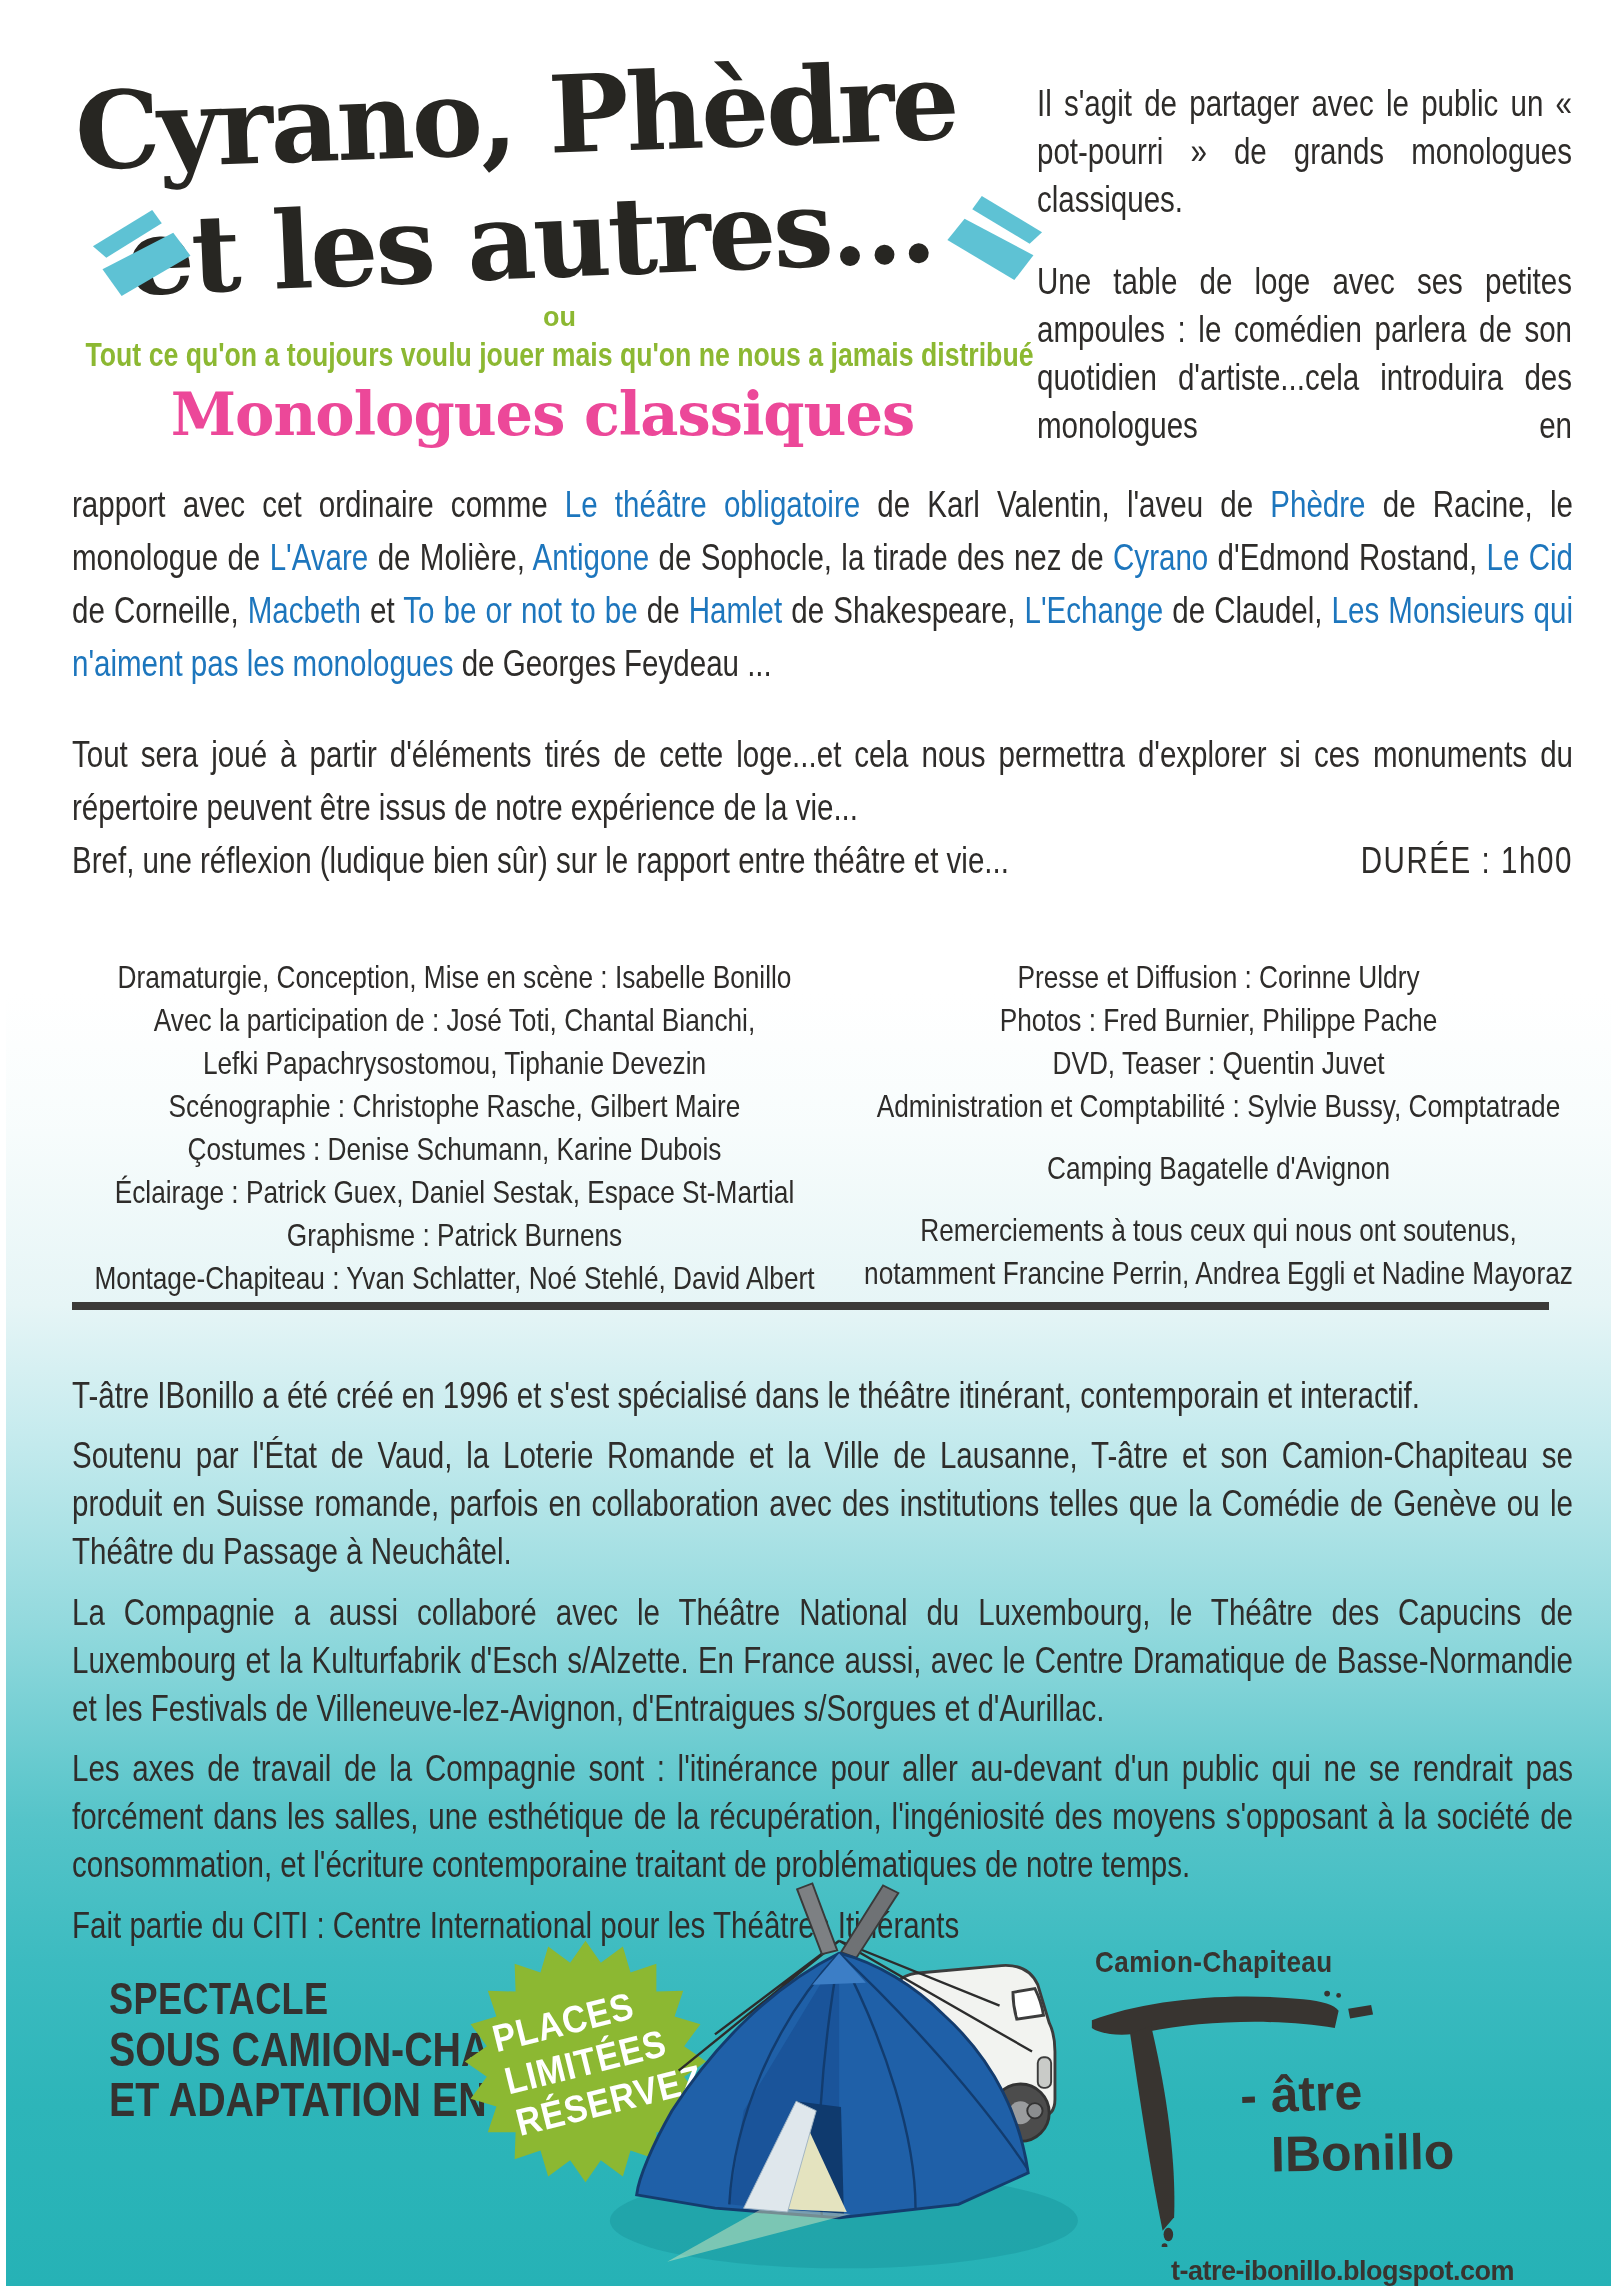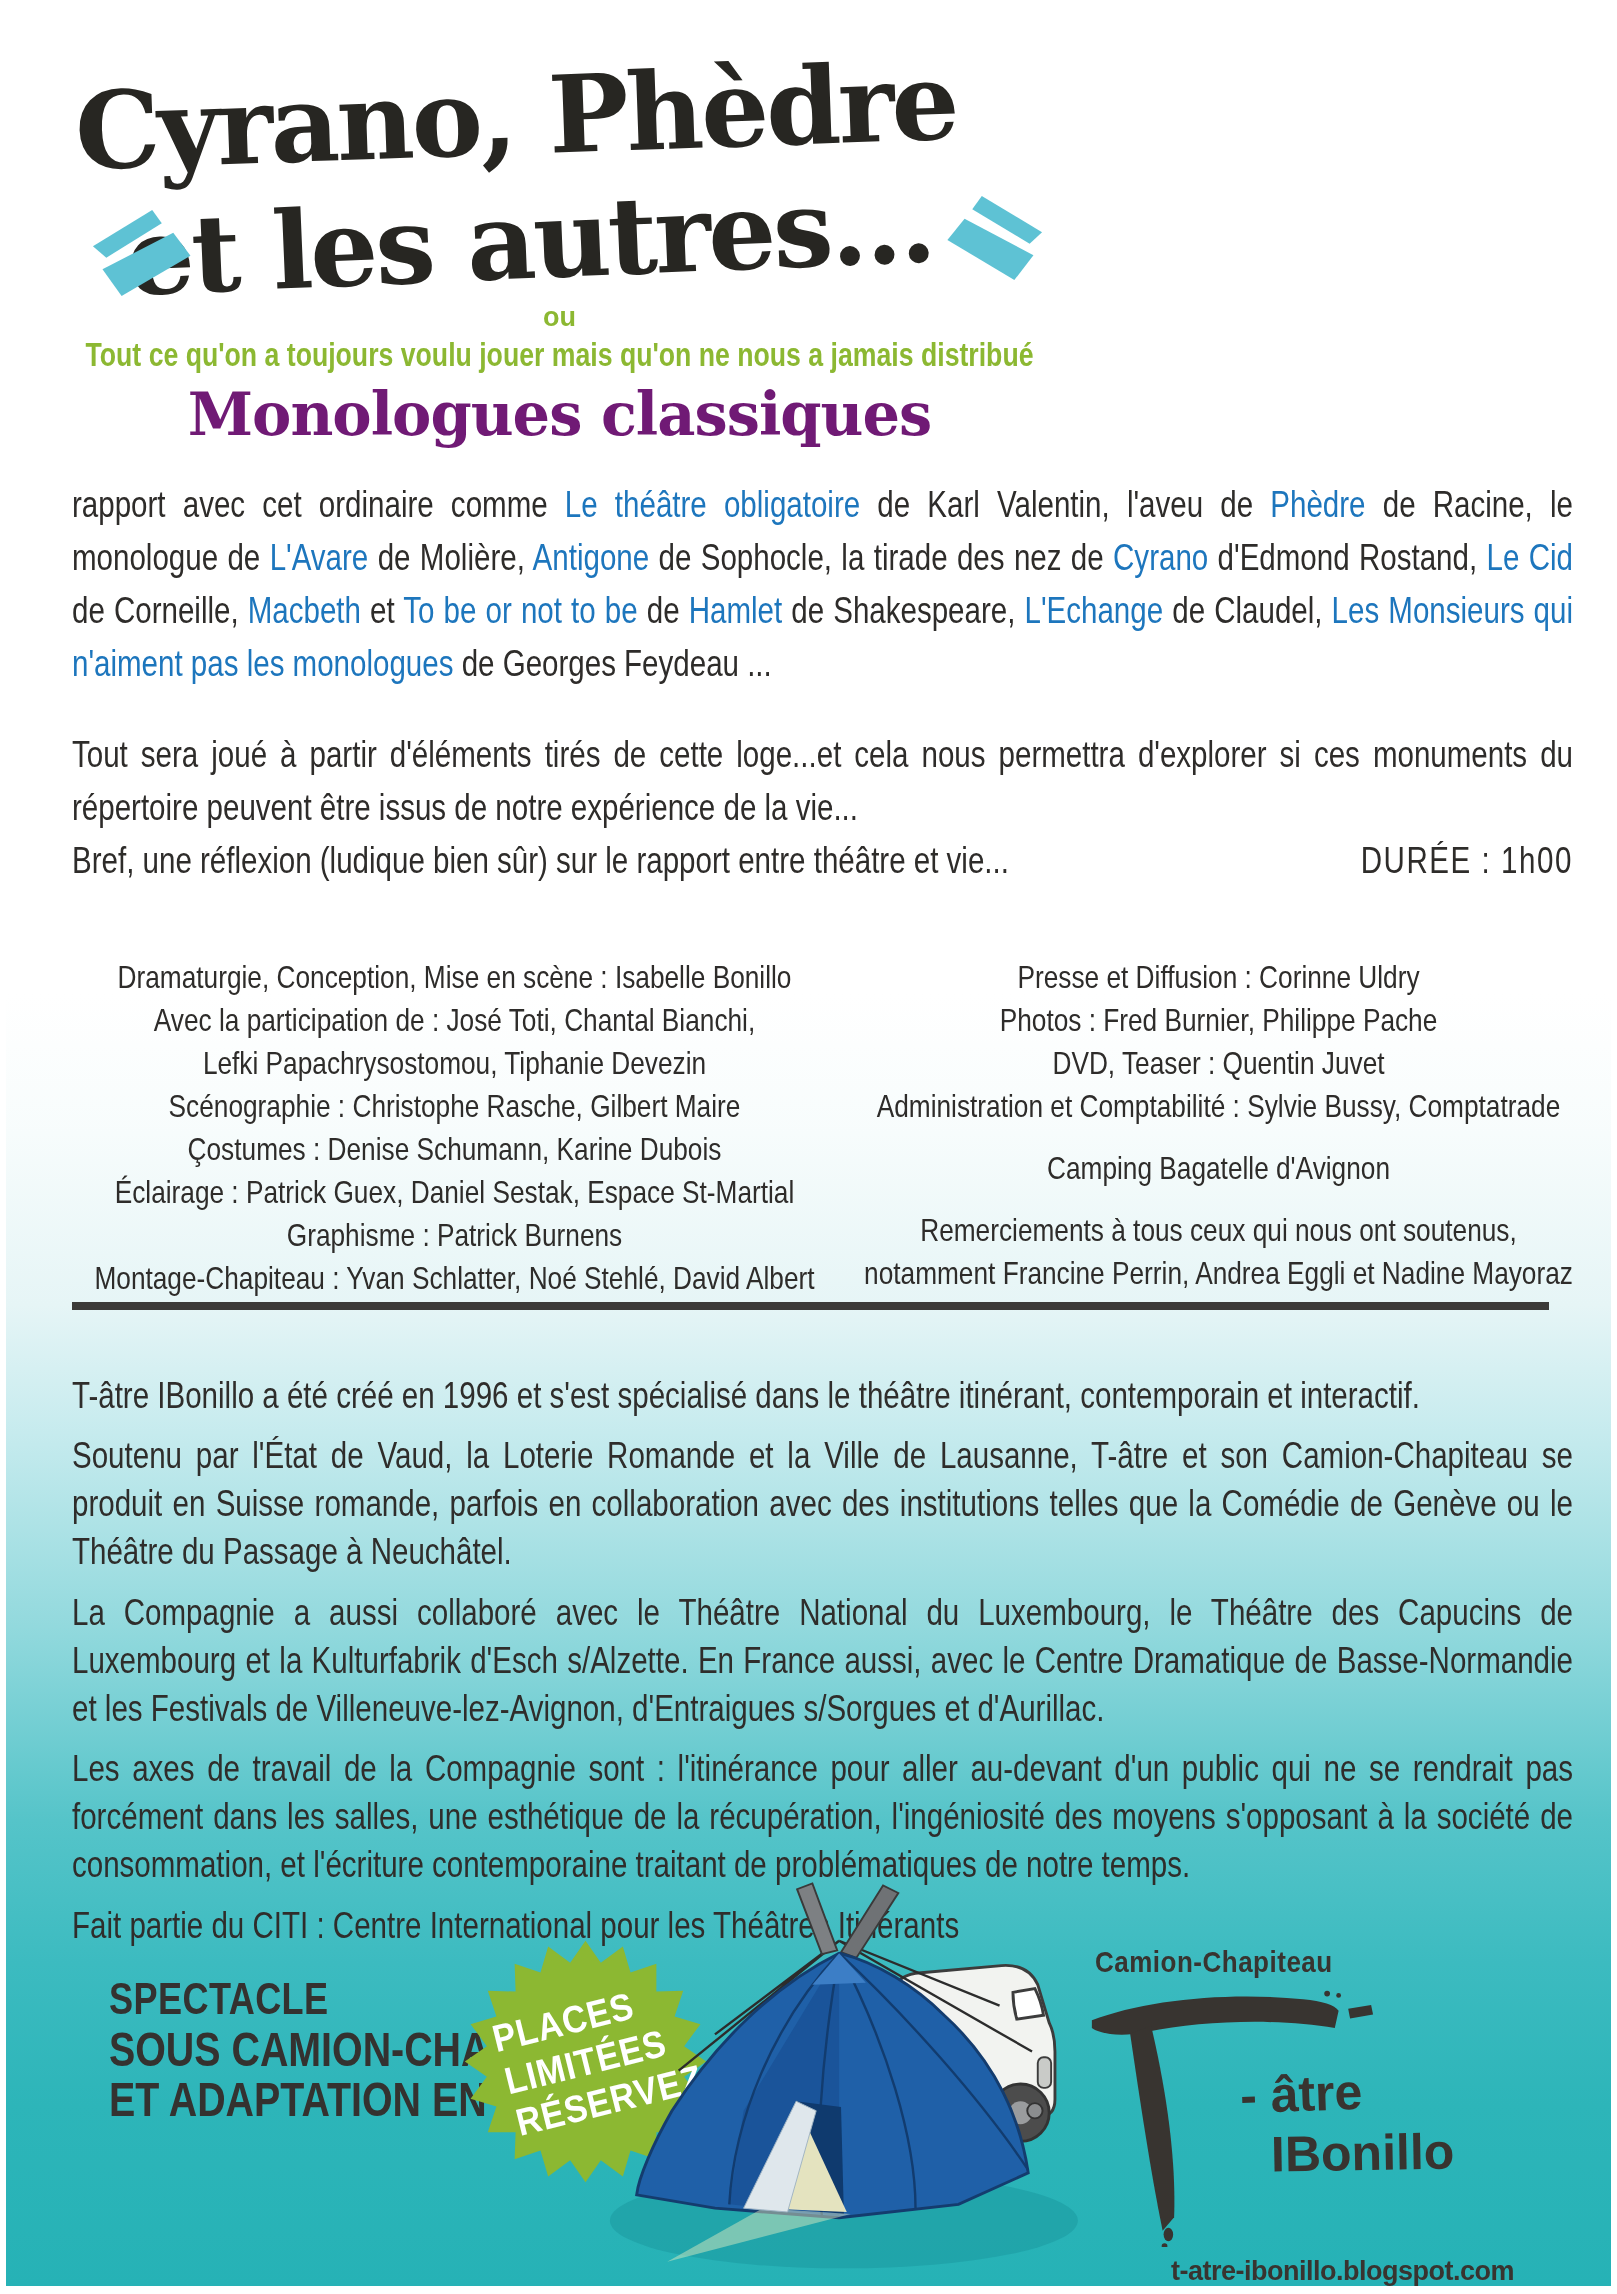--- a/index.html
+++ b/index.html
@@ -33,23 +33,23 @@
     font-family:"DejaVu Serif", serif; font-weight:700; color:#272622;
     letter-spacing:-2.9px; white-space:nowrap; line-height:1;
   }
   .title1 { left:75px; top:63px; font-size:107px; transform:rotate(-2deg); }
   .title2 { left:126px; top:187px; font-size:107px; transform:rotate(-2.4deg); }
 
   .ou-line   { left:72px; top:302px; width:975px; text-align:center;
                font-size:27px; font-weight:700; color:#8cb832; }
   .tagline-w { left:72px; top:336px; width:975px; }
   .tagline   { font-size:32.5px; font-weight:700; color:#8cb832; text-align:center; line-height:1.2; white-space:nowrap; }
-  .genre     { left:72px; top:380px; width:975px; text-align:center;
+  .genre     { left:55px; top:380px; width:975px; text-align:center;
                font-family:"DejaVu Serif", serif; font-weight:700; font-size:59px;
-               color:#701a75; letter-spacing:-1px; }
+               color:#ec4899; letter-spacing:-1px; }
 
   .introcol  { left:1037px; top:80px; width:535px; }
   .introcol p { margin:0 0 34px 0; font-size:36px; line-height:48px; }
 
   .works  { left:72px; top:478px; width:1501px; font-size:36px; line-height:53px; }
   .works .b { color:#1d76bd; }
 
   .synopsis { left:72px; top:728px; width:1501px; font-size:36px; line-height:53px; }
   .synopsis p { margin:0; }
   .durline { display:flex; justify-content:space-between; align-items:baseline; }
@@ -110,20 +110,26 @@
     <polygon points="115,40 52,2 42,16 102,52" fill="#5ec2d4"></polygon>
     <polygon points="106,64 34,26 16,48 86,90" fill="#5ec2d4"></polygon>
   </svg>
 
   <div class="abs z ou-line">ou</div>
   <div class="abs z tagline-w cw">
       <div class="cx tagline">Tout ce qu'on a toujours voulu jouer mais qu'on ne nous a jamais distribué</div>
     </div>
   <div class="abs z genre">Monologues classiques</div>
 
+  <div class="abs z introcol cw">
+    <div class="cx">
+      <p class="just">Il s'agit de partager avec le public un « pot-pourri » de grands monologues classiques.</p>
+      <p class="justall">Une table de loge avec ses petites ampoules : le comédien parlera de son quotidien d'artiste...cela introduira des monologues en</p>
+    </div>
+  </div>
 
   <div class="abs z works cw">
     <div class="cx just"><span>rapport avec cet ordinaire comme </span><span class="b">Le théâtre obligatoire</span><span> de Karl Valentin, l'aveu de </span><span class="b">Phèdre</span><span> de Racine, le monologue de </span><span class="b">L'Avare</span><span> de Molière, </span><span class="b">Antigone</span><span> de Sophocle, la tirade des nez de </span><span class="b">Cyrano</span><span> d'Edmond Rostand, </span><span class="b">Le Cid</span><span> de Corneille, </span><span class="b">Macbeth</span><span> et </span><span class="b">To be or not to be</span><span> de </span><span class="b">Hamlet</span><span> de Shakespeare, </span><span class="b">L'Echange</span><span> de Claudel, </span><span class="b">Les Monsieurs qui n'aiment pas les monologues</span><span> de Georges Feydeau ...</span></div>
   </div>
 
   <div class="abs z synopsis cw">
     <div class="cx">
       <p class="just">Tout sera joué à partir d'éléments tirés de cette loge...et cela nous permettra d'explorer si ces monuments du répertoire peuvent être issus de notre expérience de la vie...</p>
       <div class="durline">
         <span>Bref, une réflexion (ludique bien sûr) sur le rapport entre théâtre et vie...</span>

